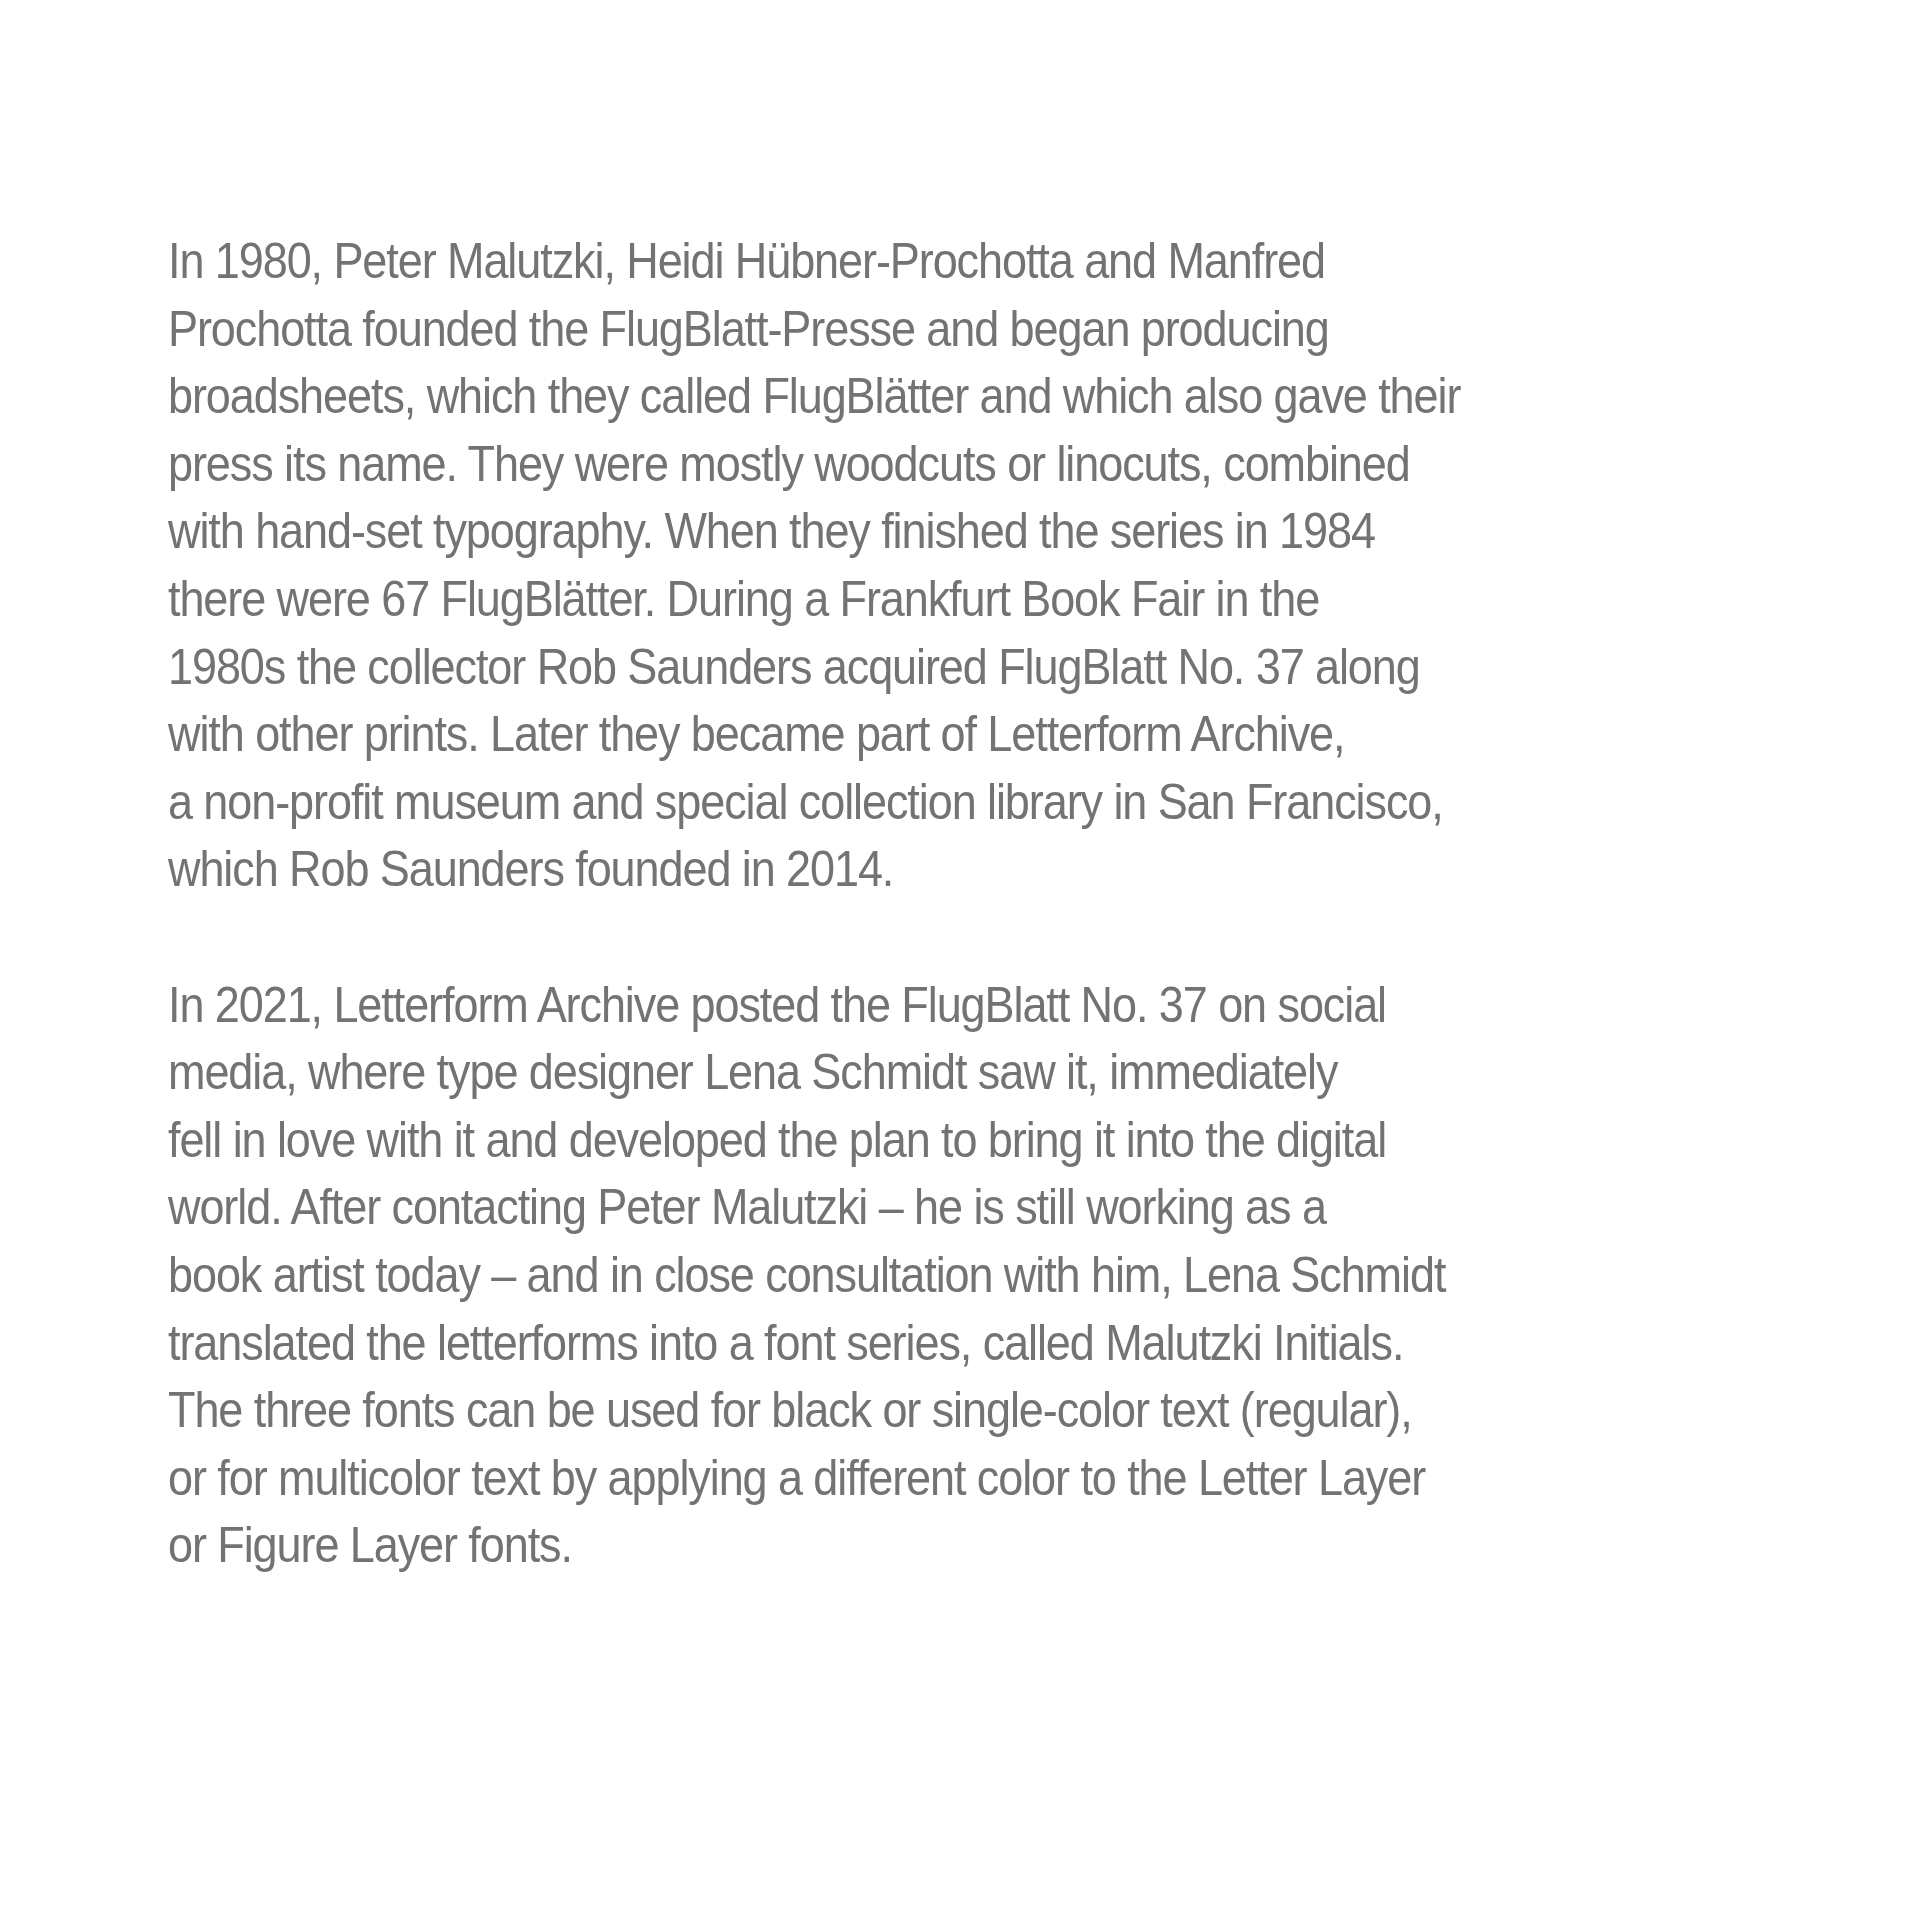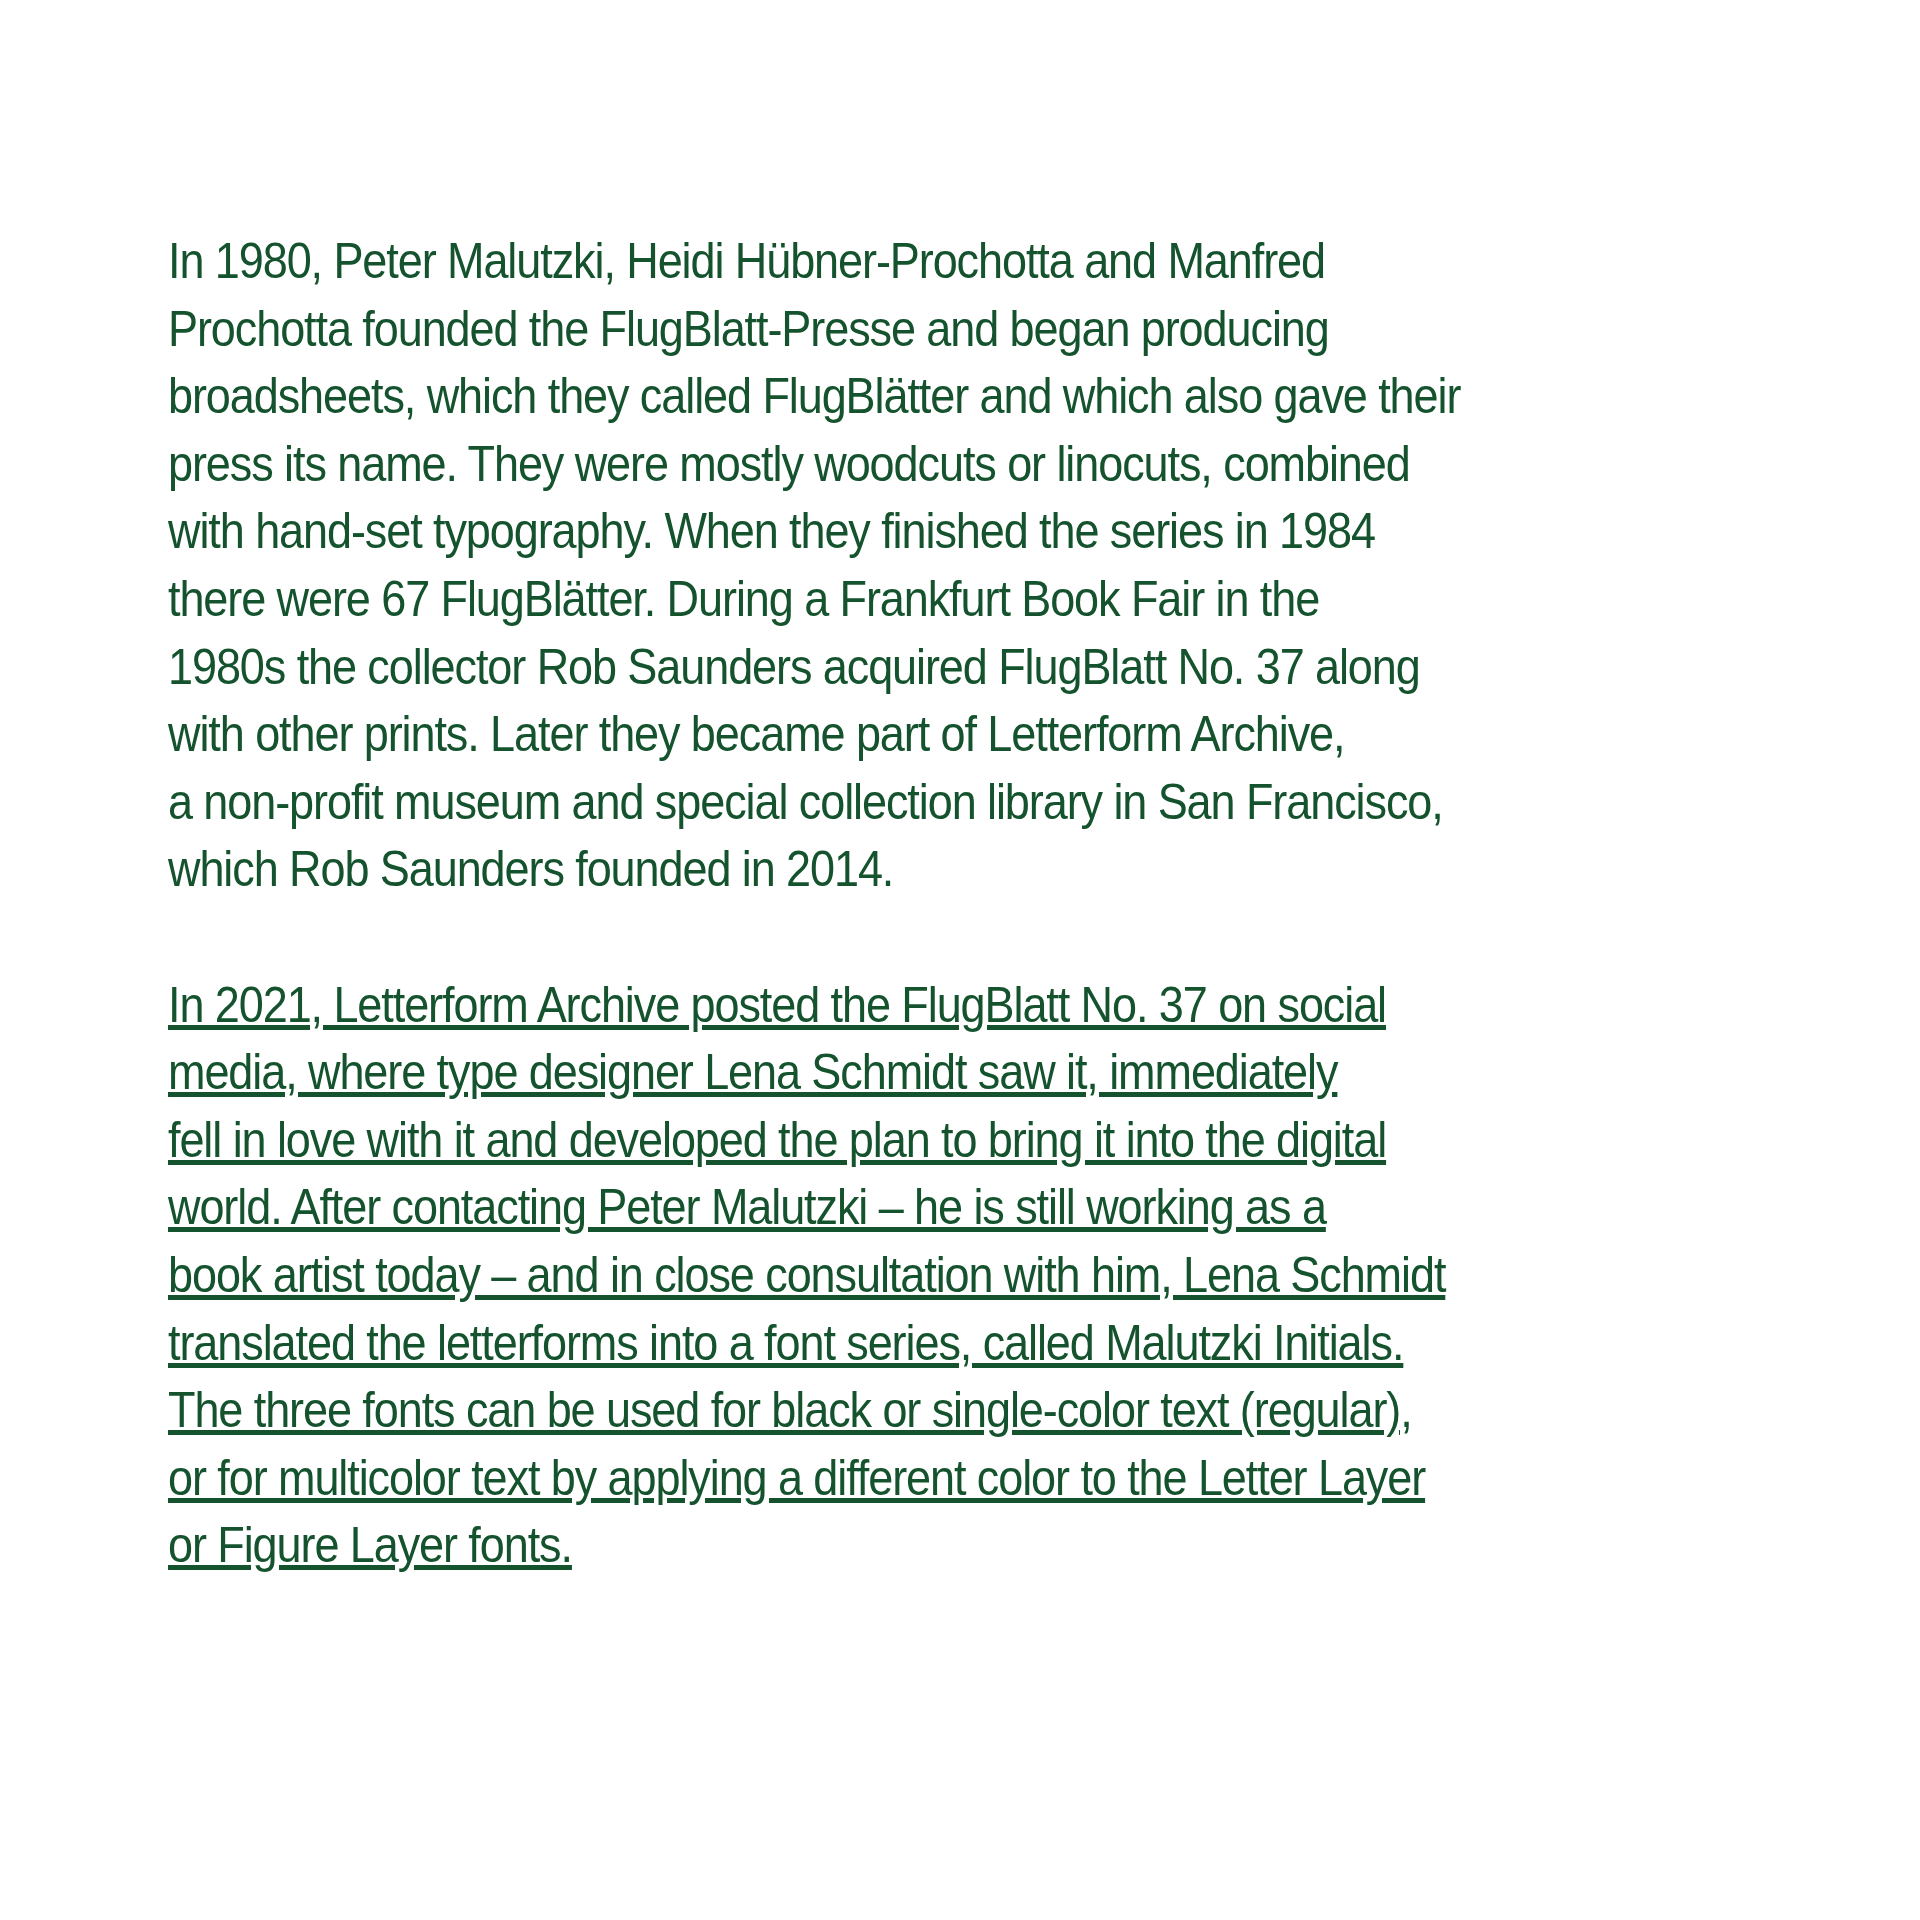--- a/index.html
+++ b/index.html
@@ -11,32 +11,31 @@
       width: 1920px;
       height: 1920px;
       position: relative;
       overflow: hidden;
     }
     .doc {
       position: absolute;
       left: 168px;
       top: 228px;
       width: 1640px;
-      color: #14532d;
+      color: #737373;
       font-family: "Liberation Sans", sans-serif;
       font-size: 50px;
       line-height: 67.6px;
       letter-spacing: -1.2px;
     }
     .para {
       margin: 0;
     }
     .para + .para {
       margin-top: 67.6px;
-      text-decoration: underline;
     }
     .line {
       display: block;
       white-space: nowrap;
       transform: scaleX(0.9);
       transform-origin: left center;
     }
   </style>
 </head>
 <body>

